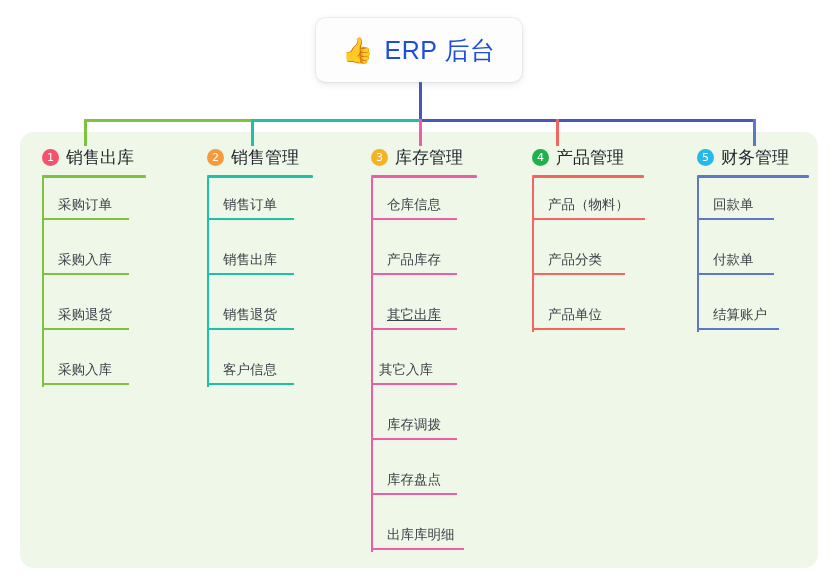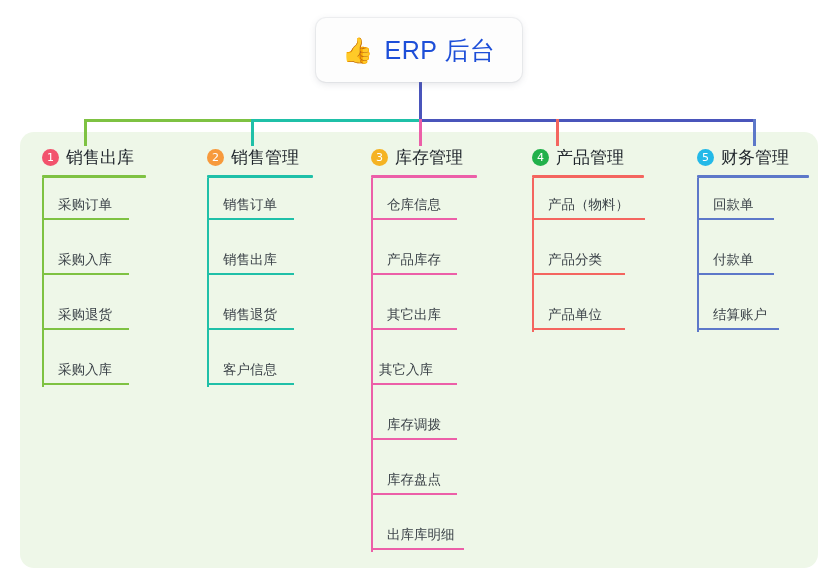--- a/index.html
+++ b/index.html
@@ -120,21 +120,21 @@
           <span class="badge" style="background: rgb(245, 179, 35);">3</span>
           <span class="col-title">库存管理</span>
         </div>
         <div class="col-rule" style="width: 106px; background: rgb(236, 95, 168);"></div>
         <div class="leaves" style="height: 385px;">
           <div class="spine" style="background: rgb(236, 95, 168); height: 374px;"></div>
           <div class="leaf-text" style="left: 16px; top: 18px;">仓库信息</div>
           <div class="leaf-rule" style="left: 0px; top: 40px; width: 86px; background: rgb(236, 95, 168);"></div>
           <div class="leaf-text" style="left: 16px; top: 73px;">产品库存</div>
           <div class="leaf-rule" style="left: 0px; top: 95px; width: 86px; background: rgb(236, 95, 168);"></div>
-          <div class="leaf-text" style="left: 16px; top: 128px;">其它出库</div>
+          <div class="leaf-text" style="left: 16px; top: 128px; text-decoration: underline;">其它出库</div>
           <div class="leaf-rule" style="left: 0px; top: 150px; width: 86px; background: rgb(236, 95, 168);"></div>
           <div class="leaf-text" style="left: 8px; top: 183px;">其它入库</div>
           <div class="leaf-rule" style="left: 0px; top: 205px; width: 86px; background: rgb(236, 95, 168);"></div>
           <div class="leaf-text" style="left: 16px; top: 238px;">库存调拨</div>
           <div class="leaf-rule" style="left: 0px; top: 260px; width: 86px; background: rgb(236, 95, 168);"></div>
           <div class="leaf-text" style="left: 16px; top: 293px;">库存盘点</div>
           <div class="leaf-rule" style="left: 0px; top: 315px; width: 86px; background: rgb(236, 95, 168);"></div>
           <div class="leaf-text" style="left: 16px; top: 348px;">出库库明细</div>
           <div class="leaf-rule" style="left: 0px; top: 370px; width: 93px; background: rgb(236, 95, 168);"></div>
         </div>

